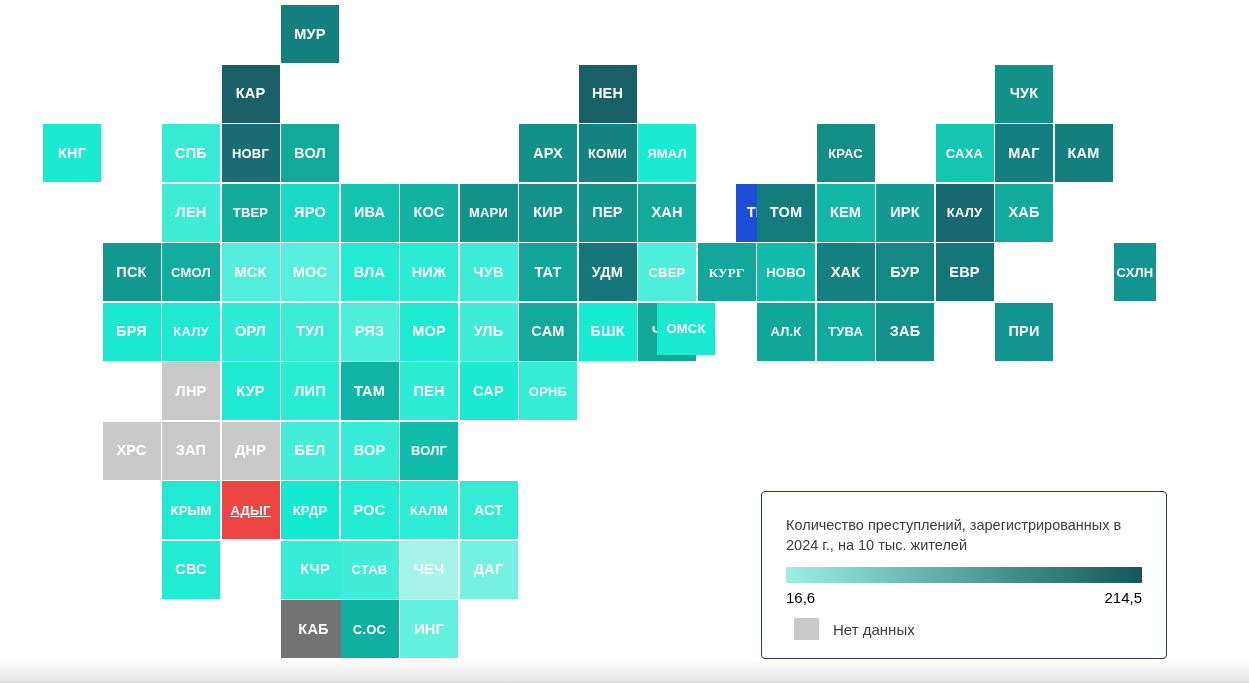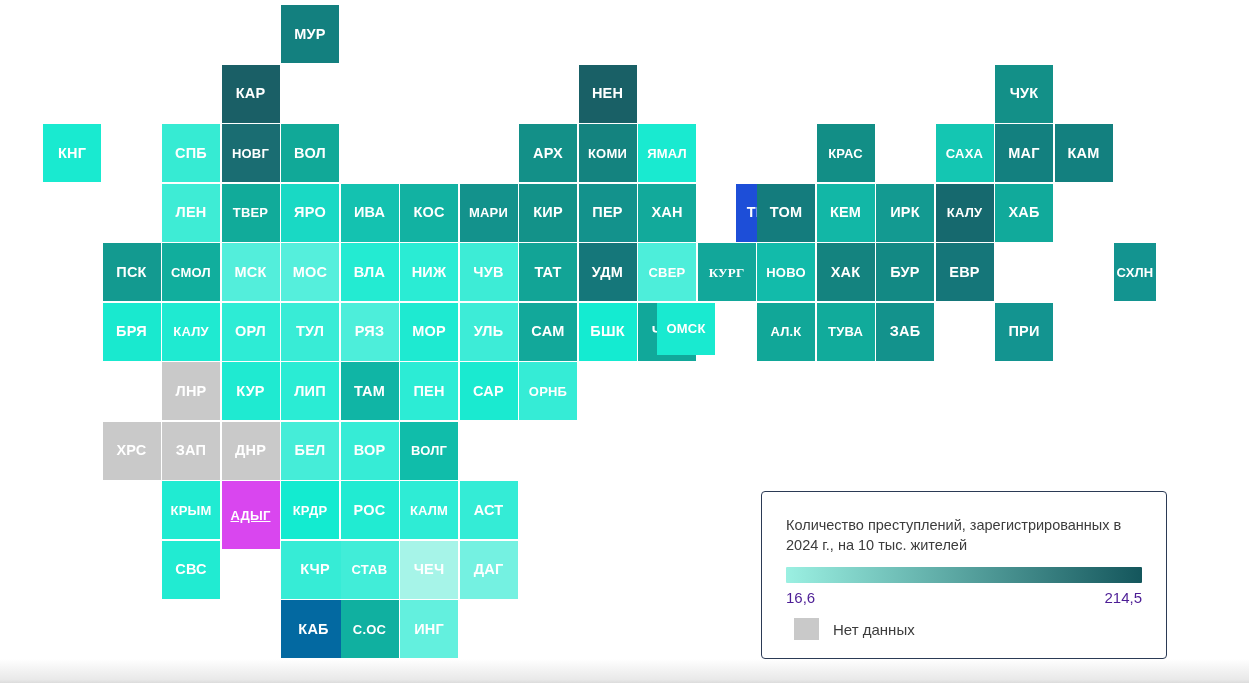--- a/index.html
+++ b/index.html
@@ -72,21 +72,21 @@
     width: 356px;
     height: 16px;
     border-radius: 1px;
   }
   #legend-scale {
     display: flex;
     justify-content: space-between;
     width: 356px;
     margin-top: 6px;
     font-size: 15px;
-    color: #4c1d95;
+    color: #000000;
   }
   #legend-nodata {
     display: flex;
     align-items: center;
     margin-top: 12px;
   }
   #legend-nodata-swatch {
     width: 25px;
     height: 22px;
     margin-left: 8px;
@@ -331,21 +331,21 @@
       </div>
       <div class="tile" style="left: 340.5px; top: 421.5px; width: 58px; height: 58px; background: rgb(54, 236, 214);">
         <span>ВОР</span>
       </div>
       <div class="tile" style="left: 400px; top: 421.5px; width: 58px; height: 58px; background: rgb(16, 189, 170);">
         <span style="font-size: 13px;">ВОЛГ</span>
       </div>
       <div class="tile" style="left: 162px; top: 481px; width: 58px; height: 58px; background: rgb(32, 235, 210);">
         <span style="font-size: 13px;">КРЫМ</span>
       </div>
-      <div class="tile" style="left: 221.5px; top: 481px; width: 58px; height: 68px; background: #d946ef; text-decoration: underline;">
+      <div class="tile" style="left: 221.5px; top: 481px; width: 58px; height: 58px; background: #ef4444; text-decoration: underline;">
         <span style="font-size: 13px;">АДЫГ</span>
       </div>
       <div class="tile" style="left: 281px; top: 481px; width: 58px; height: 58px; background: rgb(19, 235, 208);">
         <span style="font-size: 13px;">КРДР</span>
       </div>
       <div class="tile" style="left: 340.5px; top: 481px; width: 58px; height: 58px; background: rgb(33, 235, 210);">
         <span>РОС</span>
       </div>
       <div class="tile" style="left: 400px; top: 481px; width: 58px; height: 58px; background: rgb(46, 236, 213);">
         <span style="font-size: 13px;">КАЛМ</span>
@@ -361,21 +361,21 @@
       </div>
       <div class="tile" style="left: 340.5px; top: 540.5px; width: 58px; height: 58px; background: rgb(65, 237, 216);">
         <span style="font-size: 13px;">СТАВ</span>
       </div>
       <div class="tile" style="left: 400px; top: 540.5px; width: 58px; height: 58px; background: rgb(166, 244, 232);">
         <span>ЧЕЧ</span>
       </div>
       <div class="tile" style="left: 459.5px; top: 540.5px; width: 58px; height: 58px; background: rgb(116, 241, 225);">
         <span>ДАГ</span>
       </div>
-      <div class="tile" style="left: 281px; top: 600px; width: 65px; height: 58px; background: #0369a1;">
+      <div class="tile" style="left: 281px; top: 600px; width: 65px; height: 58px; background: #737373;">
         <span>КАБ</span>
       </div>
       <div class="tile" style="left: 340.5px; top: 600px; width: 58px; height: 58px; background: rgb(16, 176, 160);">
         <span style="font-size: 13px;">С.ОС</span>
       </div>
       <div class="tile" style="left: 400px; top: 600px; width: 58px; height: 58px; background: rgb(99, 240, 222);">
         <span>ИНГ</span>
       </div>
     </div>
 

